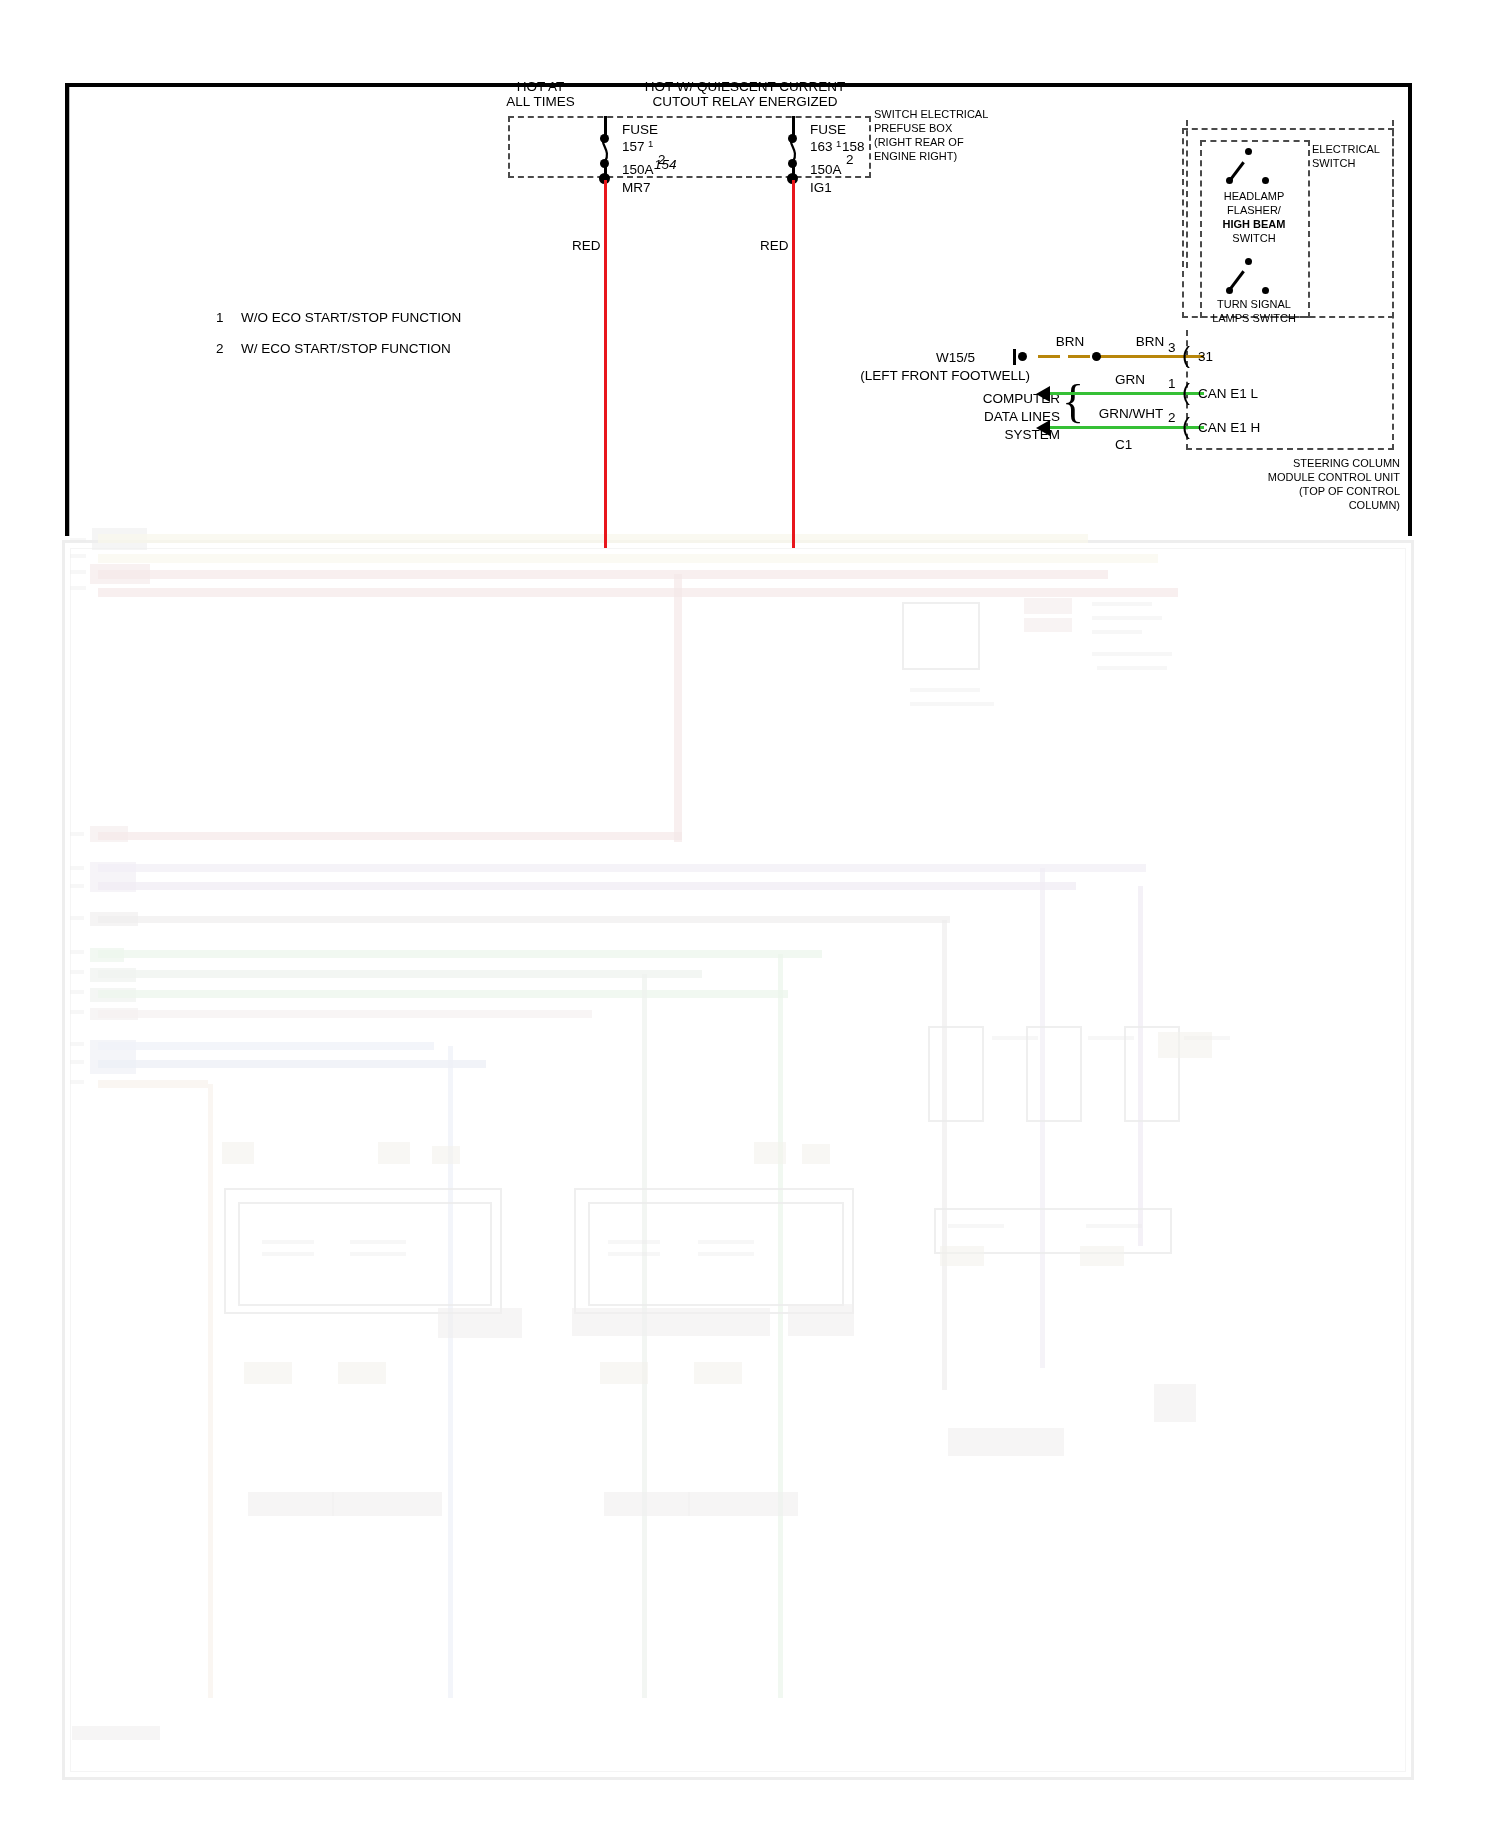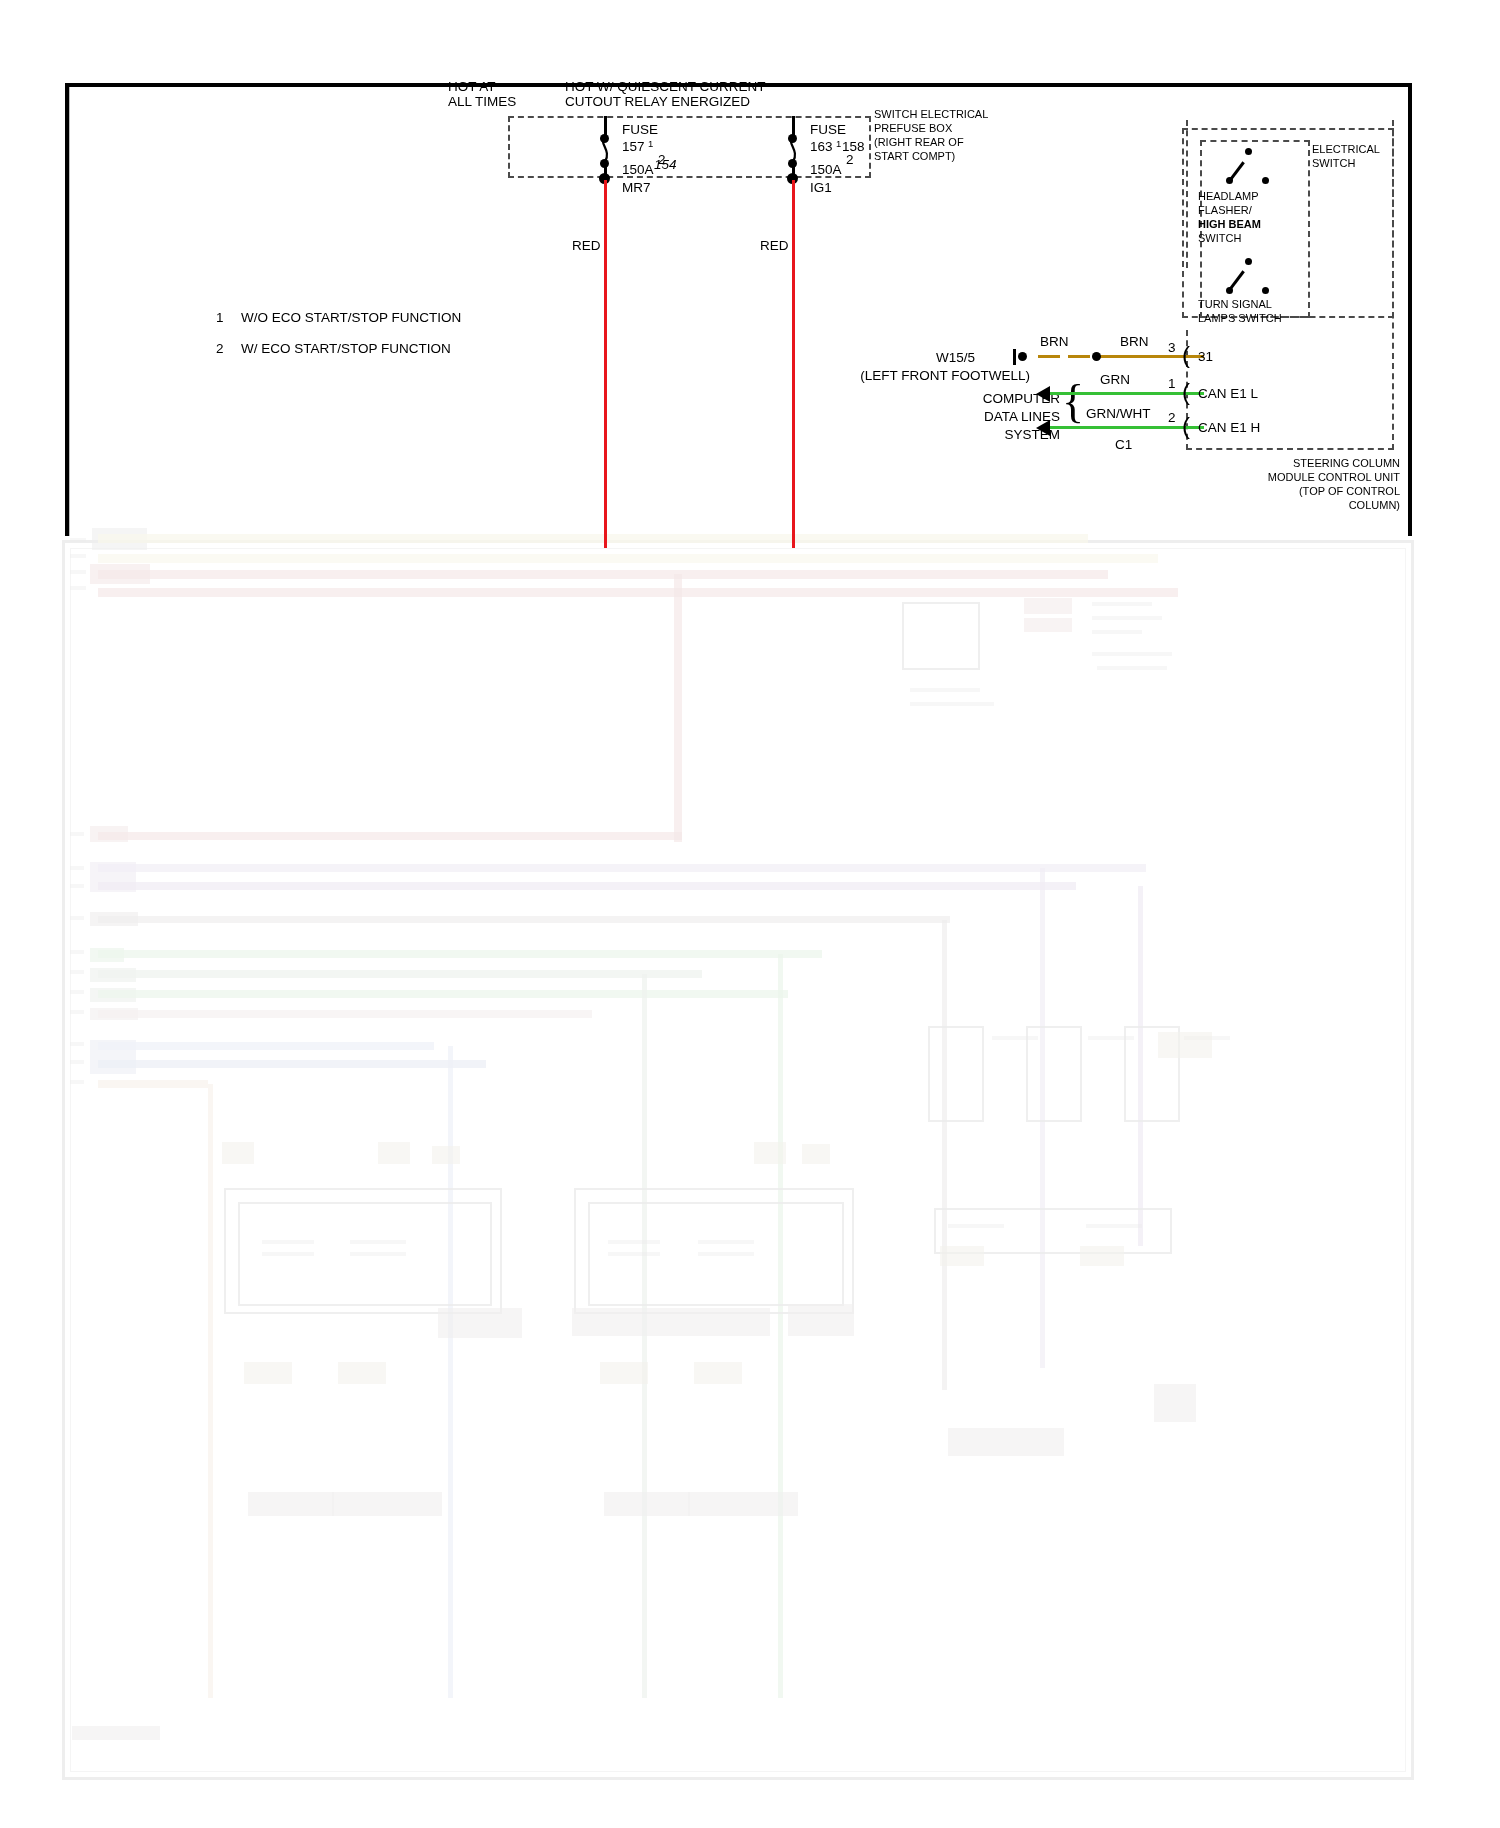--- a/index.html
+++ b/index.html
@@ -17,21 +17,21 @@
   
   .ghost{position:absolute;left:62px;top:540px;width:1352px;height:1240px;
          opacity:.17;filter:saturate(.75);}
   .ghost-frame{position:absolute;left:0;top:0;width:100%;height:100%;
          border:3px solid #9a9a9a;box-sizing:border-box;}
   .ghost-frame2{position:absolute;left:8px;top:8px;right:8px;bottom:8px;
          border:1px solid #c2c2c2;box-sizing:border-box;}
 
   
   .t{position:absolute;font-size:13.5px;color:#000;line-height:15px;white-space:pre;}
-  .t.c{}
+  .t.c{text-align:center;}
   .t.r{text-align:right;}
   .t.sm{font-size:11px;line-height:12px;}
   .t.sup{font-size:9.5px;}
 
   
   .w{position:absolute;}
   .w.v{width:3px;}
   .w.h{height:3px;}
   .red{background:#e8161c;}
   .grn{background:#35c035;}
@@ -202,21 +202,21 @@
   <div class="t c" style="left:565px;top:79px;width:360px;">HOT W/ QUIESCENT CURRENT</div>
   <div class="t c" style="left:565px;top:94px;width:360px;">CUTOUT RELAY ENERGIZED</div>
 
   <div class="dash" style="left:508px;top:116px;width:363px;height:62px;border-bottom:none;"></div>
   <div class="dash" style="left:508px;top:176px;width:363px;height:2px;border-top:2px dashed #4a4a4a;
        border-left:none;border-right:none;border-bottom:none;"></div>
 
   <div class="t sm" style="left:874px;top:108px;">SWITCH ELECTRICAL</div>
   <div class="t sm" style="left:874px;top:122px;">PREFUSE BOX</div>
   <div class="t sm" style="left:874px;top:136px;">(RIGHT REAR OF</div>
-  <div class="t sm" style="left:874px;top:150px;">START COMPT)</div>
+  <div class="t sm" style="left:874px;top:150px;">ENGINE RIGHT)</div>
 
   <div class="w v blk" style="left:604px;top:116px;height:23px;"></div>
   <svg class="fuse-sq" style="left:597px;top:136px;" width="16" height="28" viewBox="0 0 16 28">
     <path d="M8 2 C 1 7, 15 14, 8 26" stroke="#000" stroke-width="2.2" fill="none"></path>
   </svg>
   <div class="dot" style="left:600px;top:134px;"></div>
   <div class="dot" style="left:600px;top:159px;"></div>
   <div class="w v blk" style="left:604px;top:164px;height:18px;"></div>
   <div class="dot" style="left:599px;top:173px;width:11px;height:11px;"></div>
 

